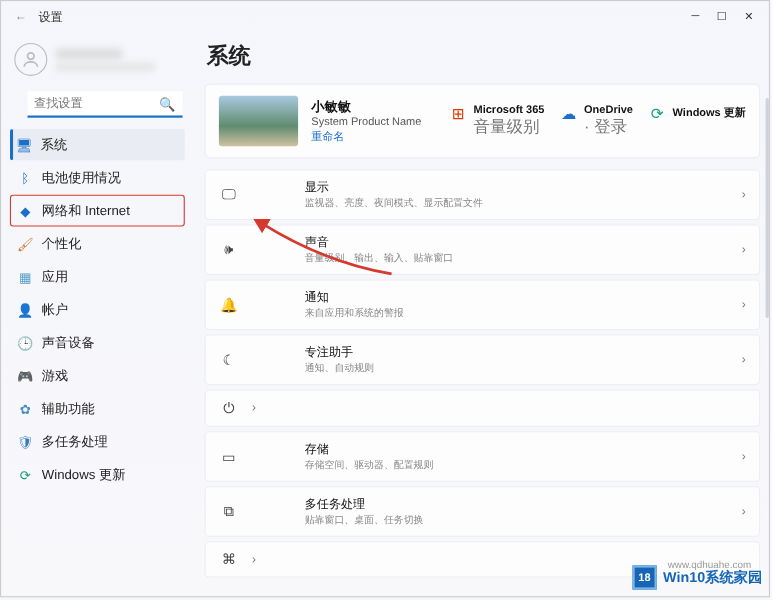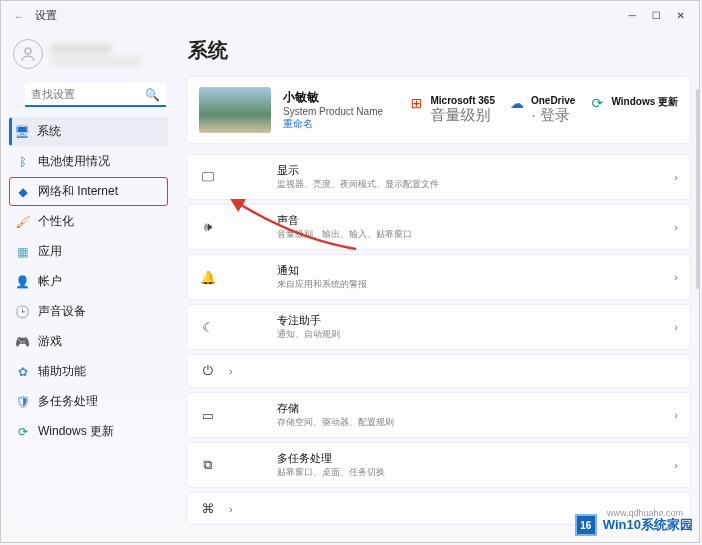--- a/index.html
+++ b/index.html
@@ -229,16 +229,16 @@
               <path d="M0,0 L6,3 L0,6 Z" fill="#d63a2f"></path>
             </marker>
           </defs>
         <path d="M130,50 Q70,40 12,4" stroke="#d63a2f" stroke-width="2.5" fill="none" marker-end="url(#ah)"></path>
       </svg>
     </main>
   </div>
 
   <div class="wmurl">www.qdhuahe.com</div>
   <div class="watermark">
-    <div class="wmicon">16</div>
+    <div class="wmicon">18</div>
     <span>Win10系统家园</span>
   </div>
 </div>
 
 </body></html>

